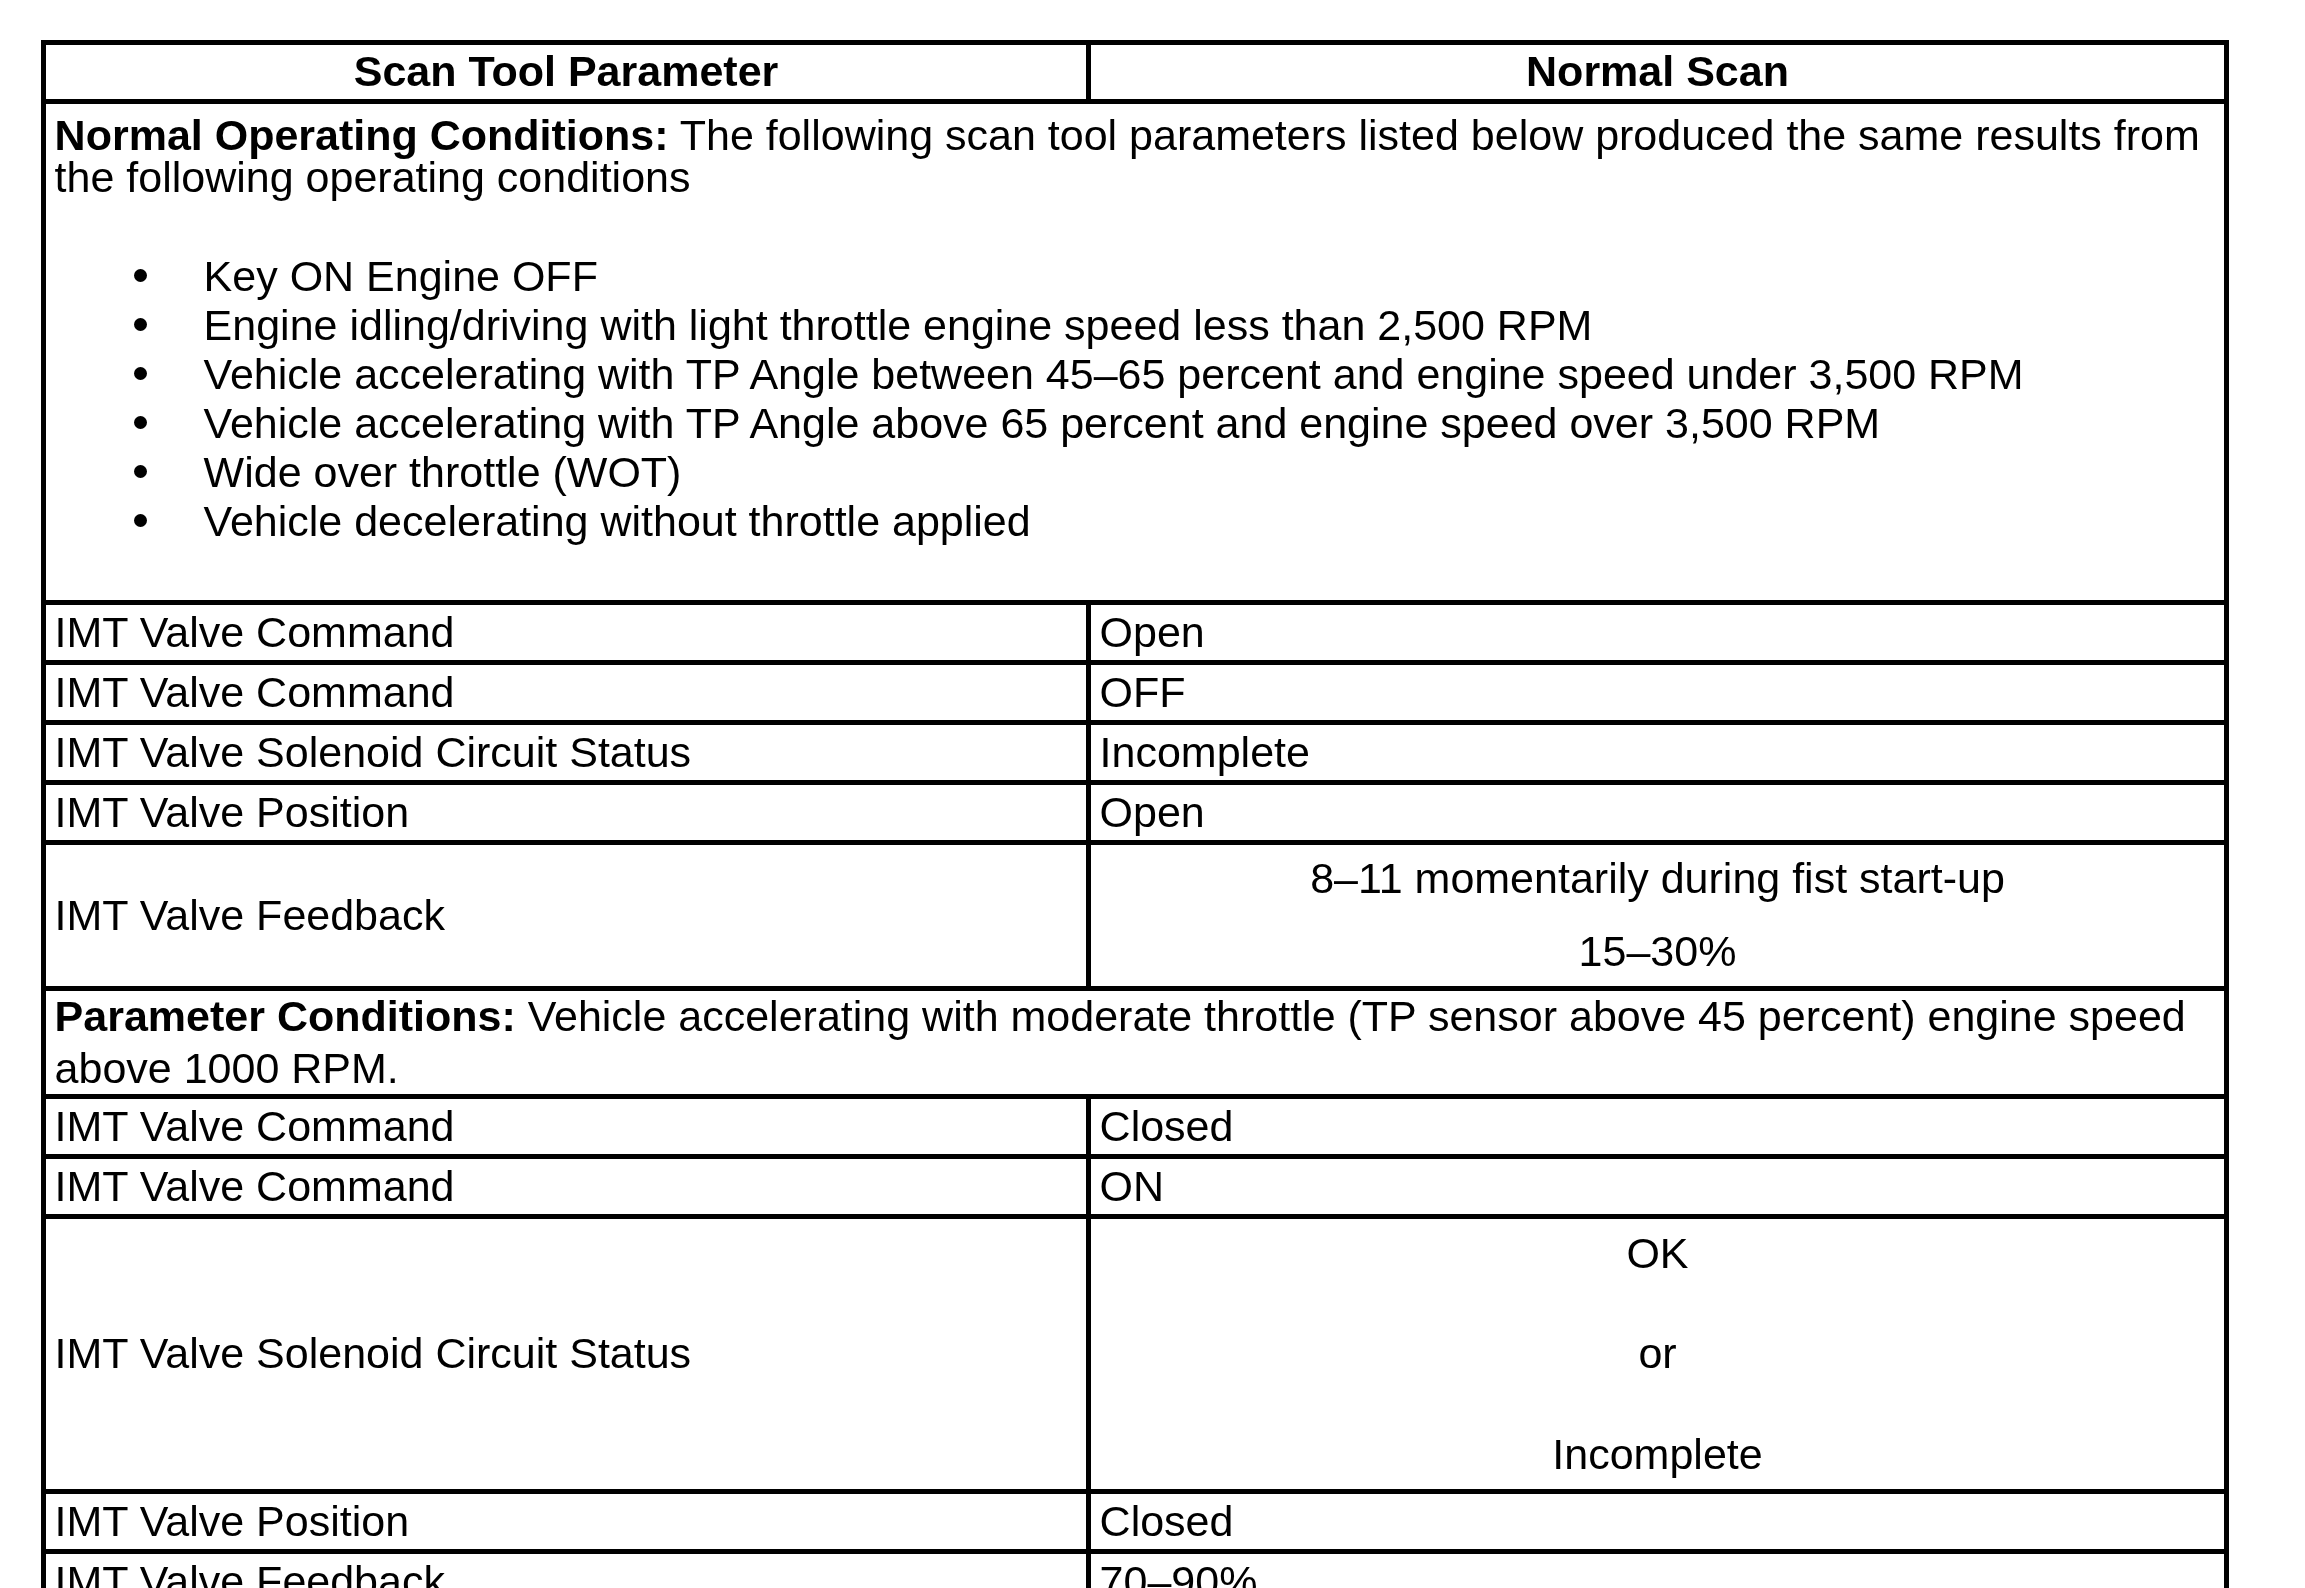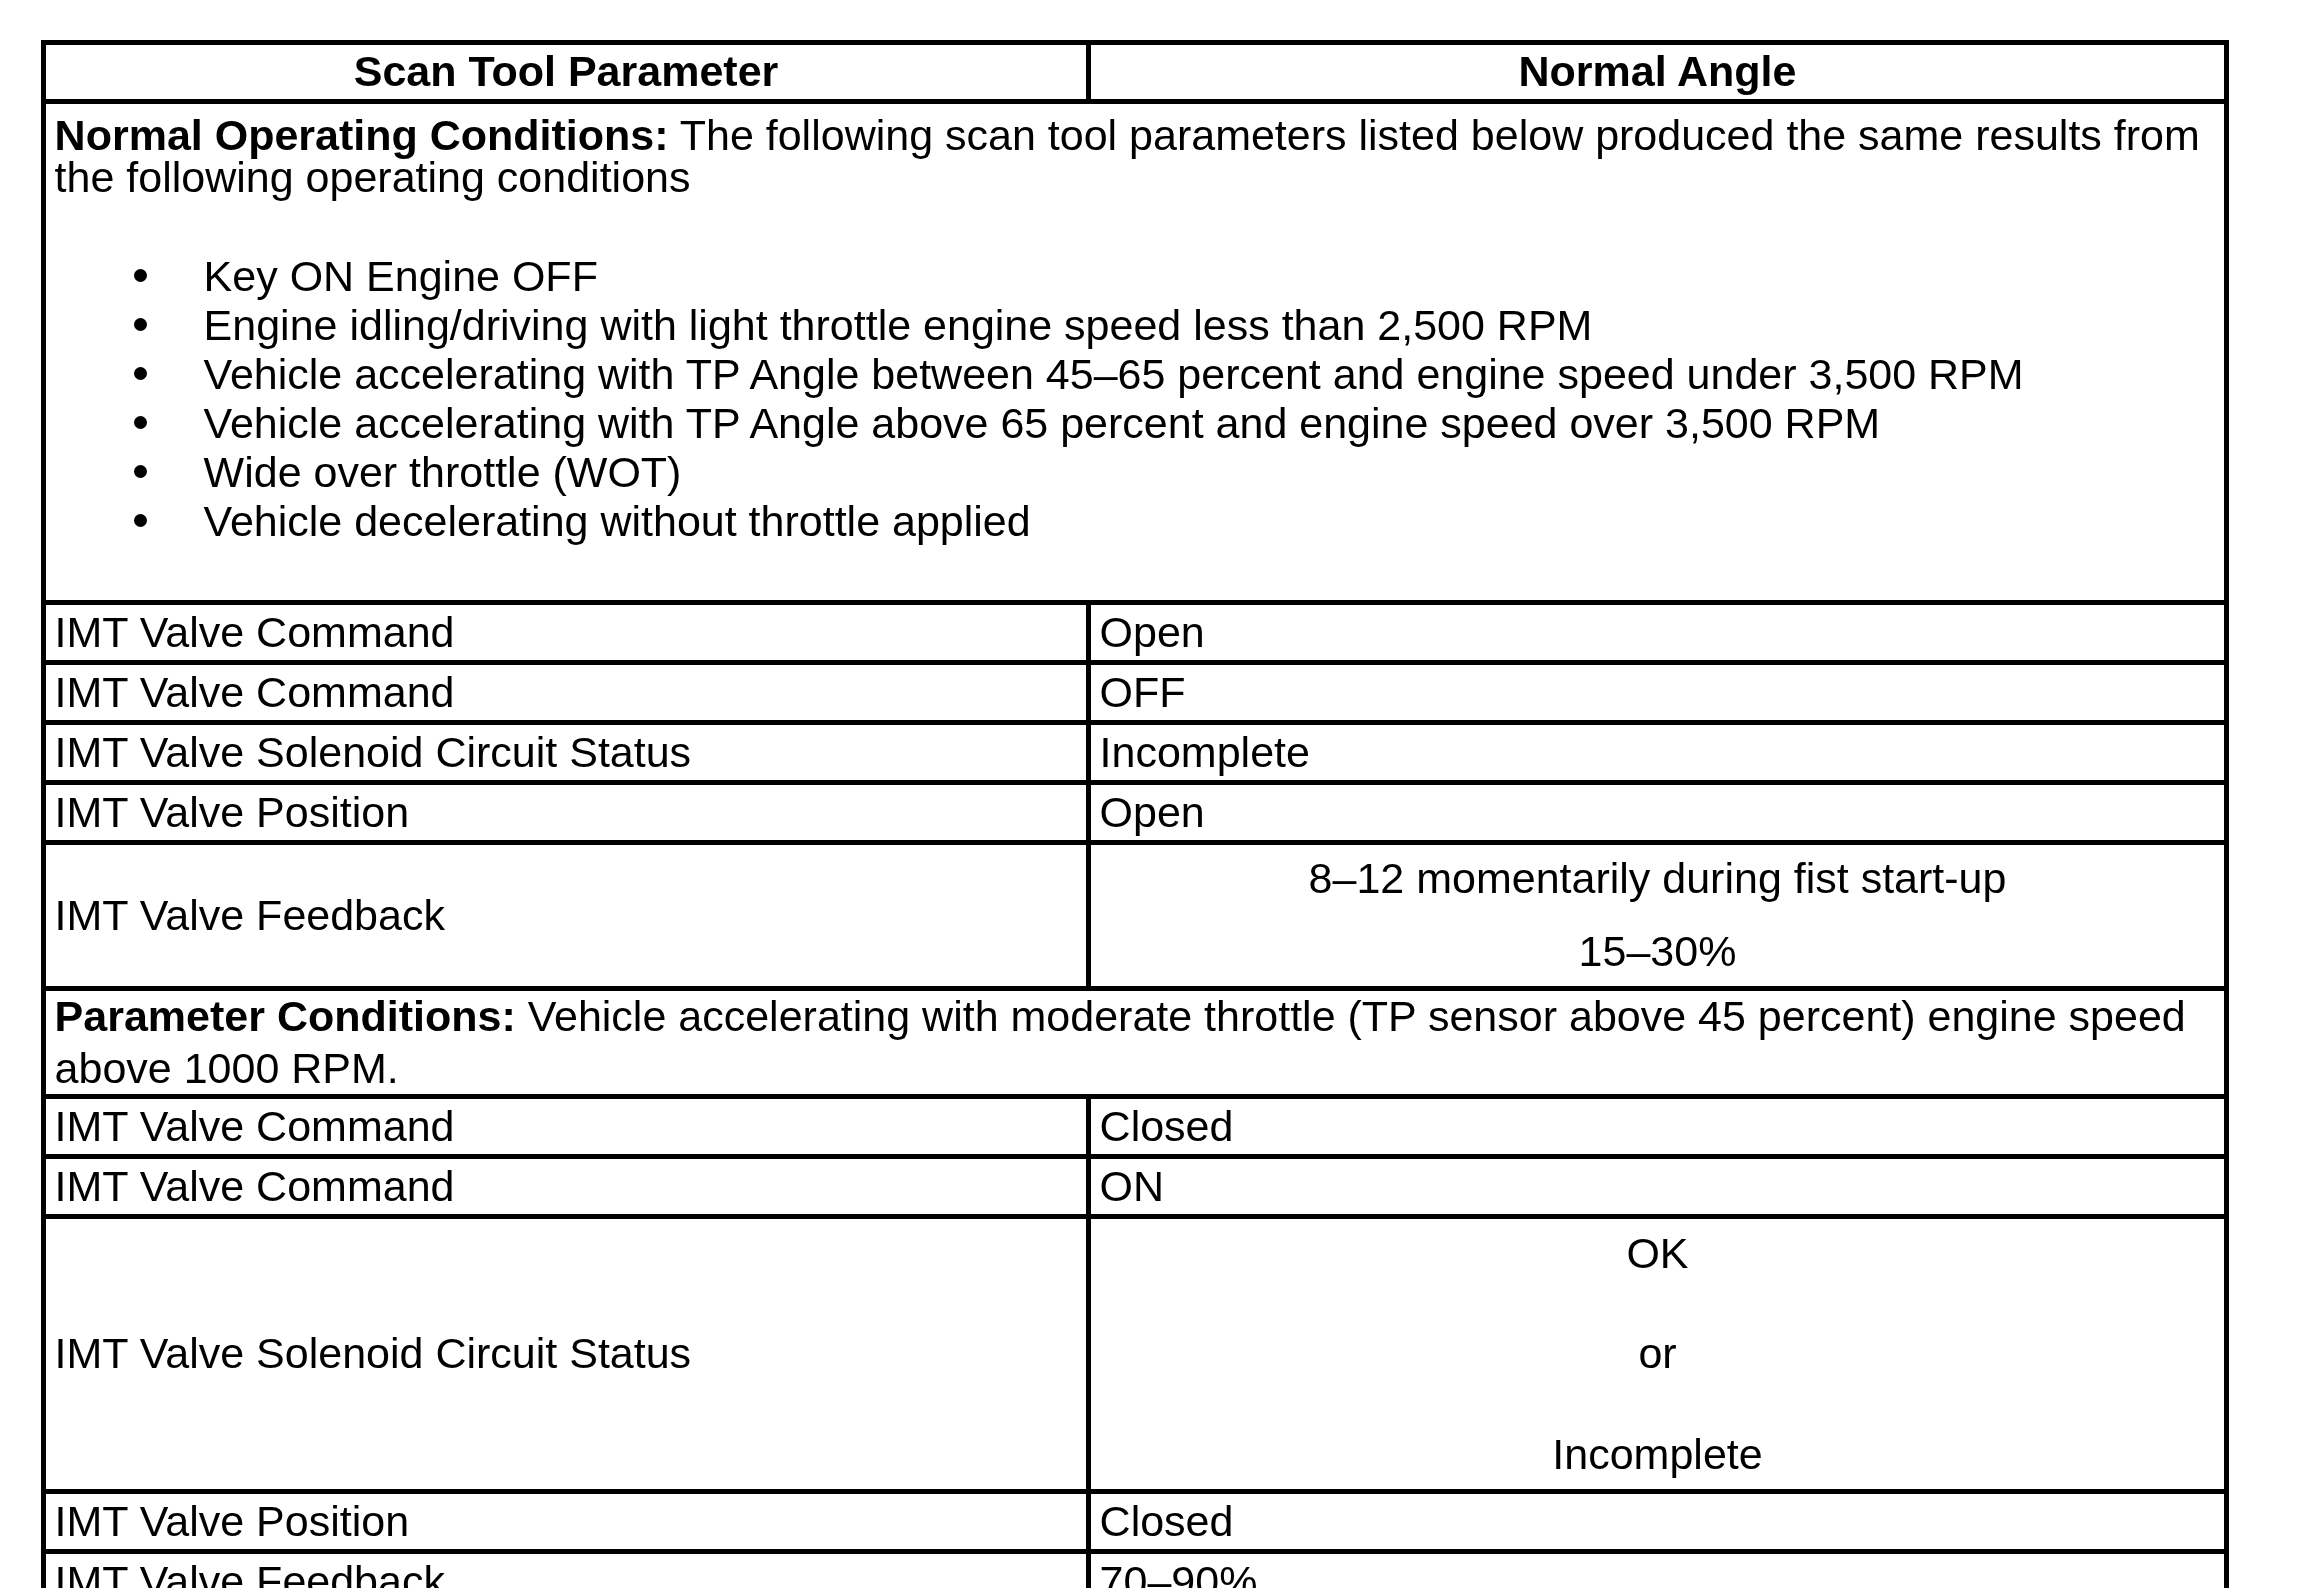--- a/index.html
+++ b/index.html
@@ -97,21 +97,21 @@
 
 <div class="page">
   <table class="scan-table">
     <colgroup>
       <col class="c1">
       <col class="c2">
     </colgroup>
     <thead>
       <tr>
         <th>Scan Tool Parameter</th>
-        <th>Normal Angle</th>
+        <th>Normal Scan</th>
       </tr>
     </thead>
     <tbody>
       <tr class="conditions-block">
         <td colspan="2">
           <div class="cond-intro"><b>Normal Operating Conditions:</b><span> The following scan tool parameters listed below produced the same results from the following operating conditions</span></div>
           <ul class="cond-list">
             <li><span class="bullet"></span><span>Key ON Engine OFF</span></li>
             <li><span class="bullet"></span><span>Engine idling/driving with light throttle engine speed less than 2,500 RPM</span></li>
             <li><span class="bullet"></span><span>Vehicle accelerating with TP Angle between 45–65 percent and engine speed under 3,500 RPM</span></li>
@@ -135,21 +135,21 @@
         <td class="value">Incomplete</td>
       </tr>
       <tr class="data-row">
         <td>IMT Valve Position</td>
         <td class="value">Open</td>
       </tr>
       <tr class="data-row tall-feedback">
         <td>IMT Valve Feedback</td>
         <td class="value">
           <div class="multi-line">
-            <span>8–12 momentarily during fist start-up</span>
+            <span>8–11 momentarily during fist start-up</span>
             <span>15–30%</span>
           </div>
         </td>
       </tr>
 
       <tr class="op-cond-row">
         <td colspan="2"><b>Parameter Conditions:</b><span> Vehicle accelerating with moderate throttle (TP sensor above 45 percent) engine speed above 1000 RPM.</span></td>
       </tr>
 
       <tr class="data-row">

